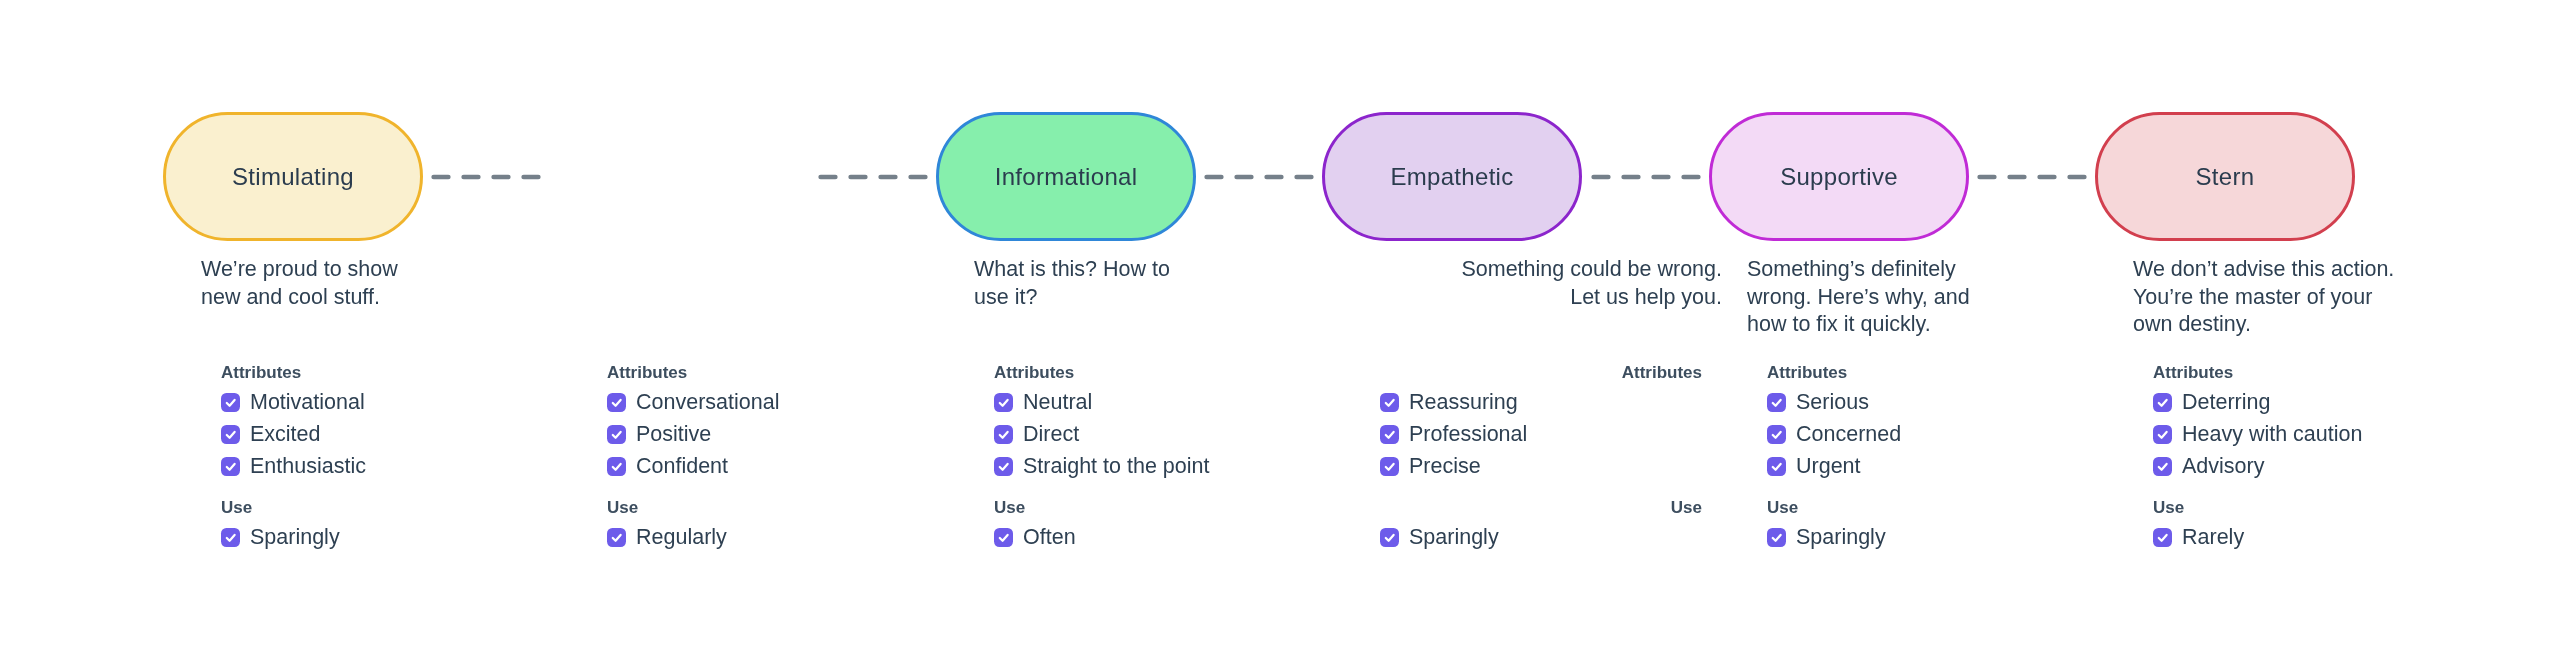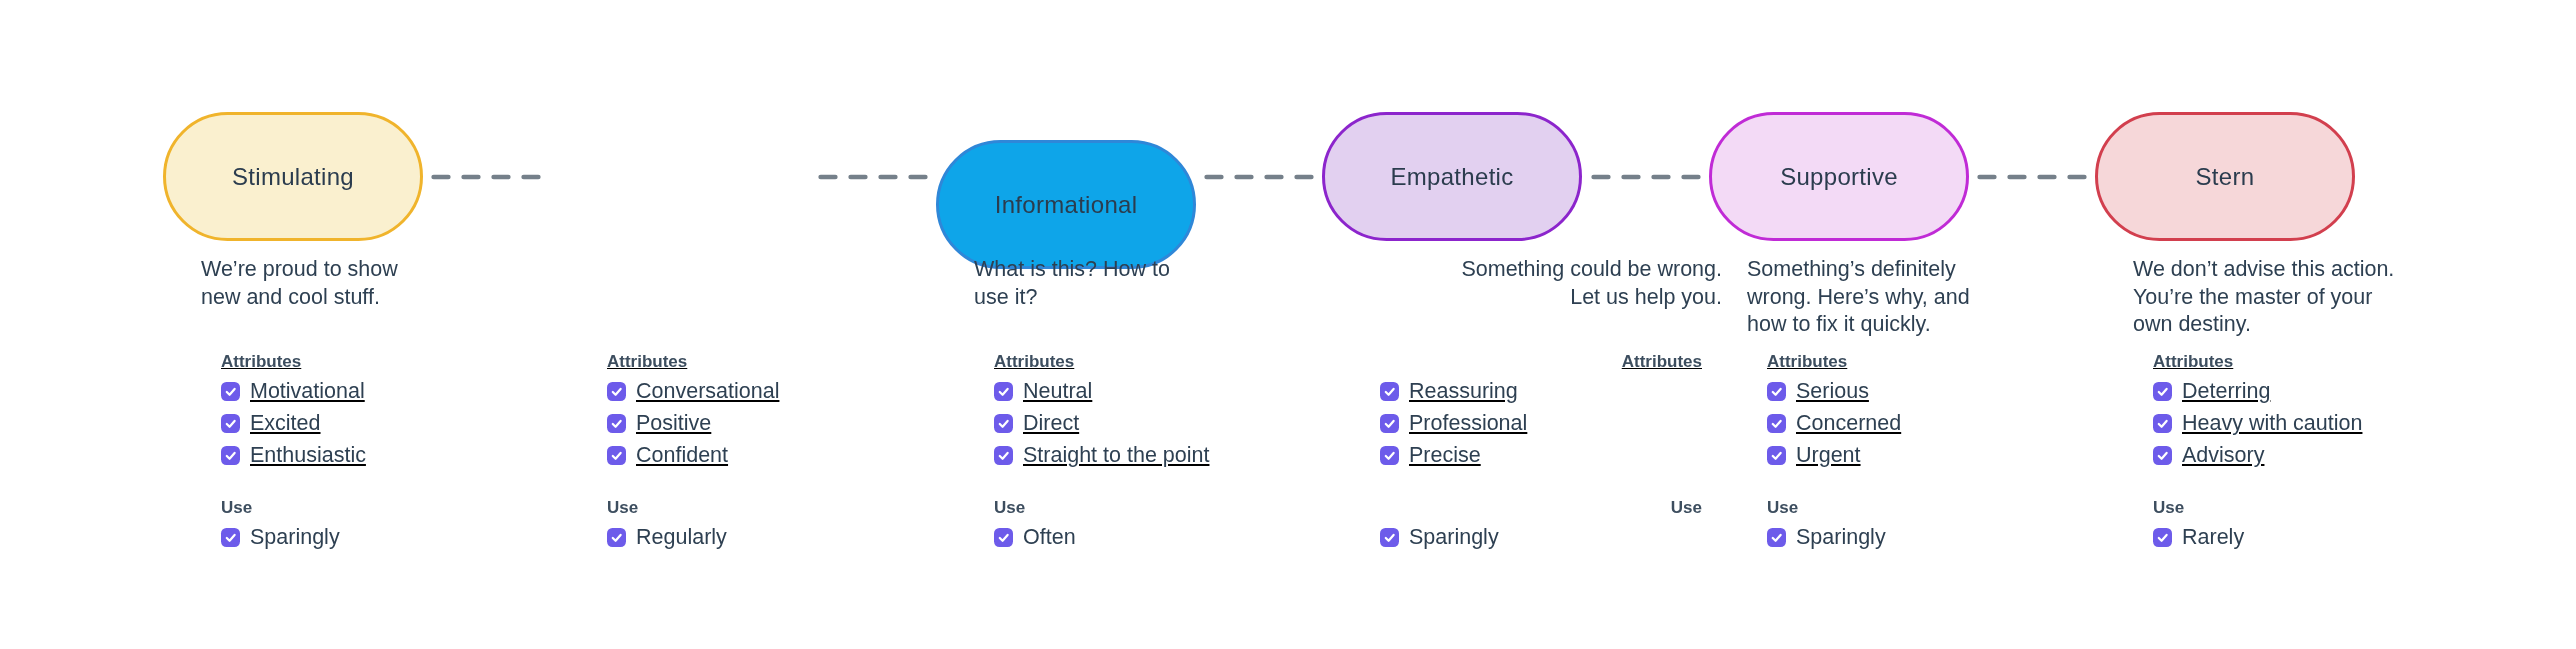--- a/index.html
+++ b/index.html
@@ -59,24 +59,23 @@
     margin: 0;
     font-size: 21.5px;
     line-height: 27.5px;
     color: #2e4052;
     white-space: pre-line;
   }
 
   
   .attrs-section {
     position: absolute;
-    top: 350px;
+    top: 361px;
     left: 58px;
     width: 322px;
-    text-decoration: underline;
   }
   .use-section {
     position: absolute;
     top: 496px;
     left: 58px;
     width: 322px;
   }
   .section-header {
     font-size: 17px;
     font-weight: 700;
@@ -205,21 +204,21 @@
             <svg viewBox="0 0 24 24" width="13.4" height="13.4">
               <path d="M5 12.5 L10 17.5 L19 7" fill="none" stroke="#ffffff" stroke-width="4" stroke-linecap="round" stroke-linejoin="round"></path>
             </svg>
           </span>
         <span class="check-label">Regularly</span>
       </div>
     </div>
   </div>
 
   <div class="column col-3">
-    <div class="pill" style="background-color: #0ea5e9; border-color: rgb(47, 135, 216); margin-top: 28px;">
+    <div class="pill" style="background-color: #86efac; border-color: rgb(47, 135, 216);">
       <span class="pill-title">Informational</span>
     </div>
     <p class="desc">What is this? How to
 use it?</p>
     <div class="attrs-section">
       <div class="section-header">Attributes</div>
       <div class="check-row">
         <span class="checkbox" style="background-color: rgb(109, 91, 234);">
             <svg viewBox="0 0 24 24" width="13.4" height="13.4">
               <path d="M5 12.5 L10 17.5 L19 7" fill="none" stroke="#ffffff" stroke-width="4" stroke-linecap="round" stroke-linejoin="round"></path>

